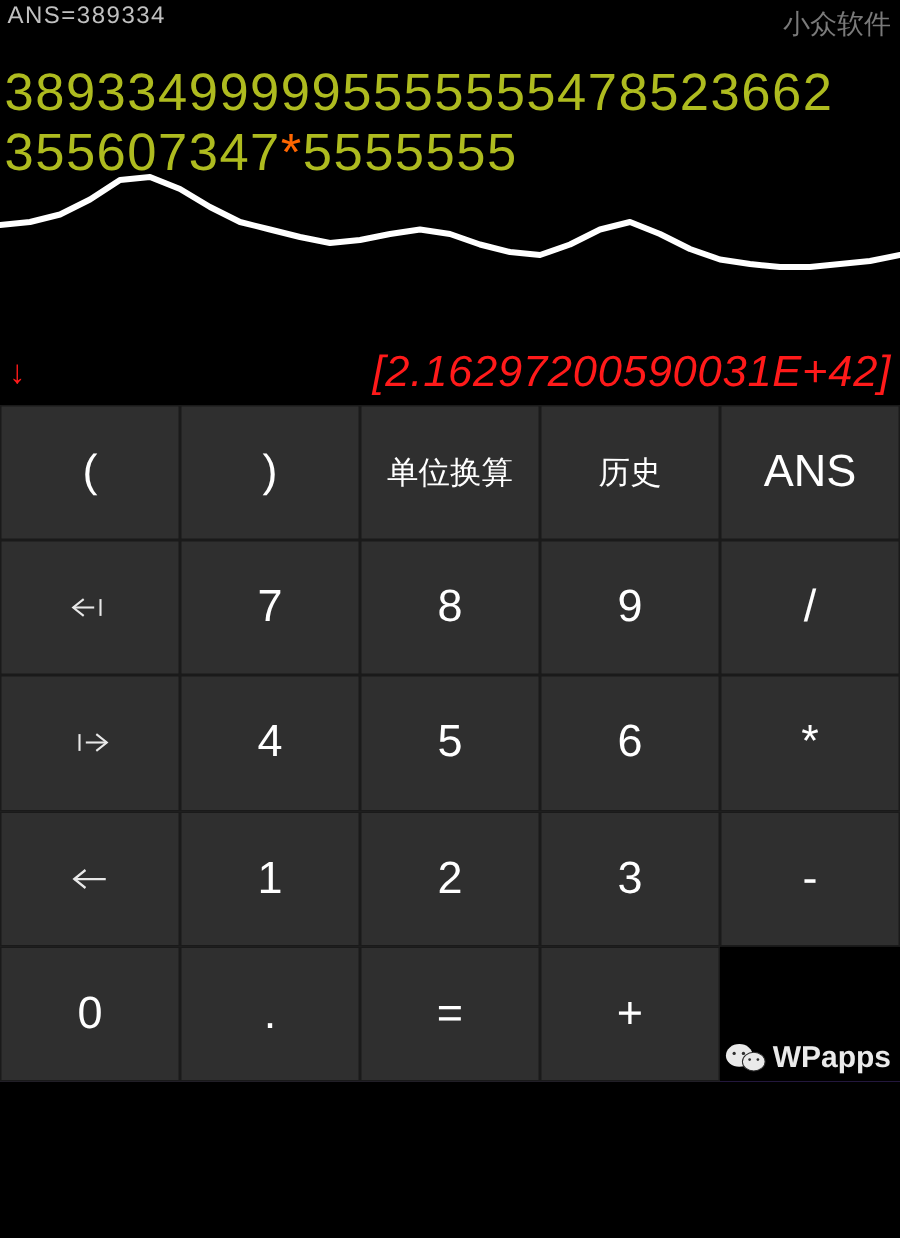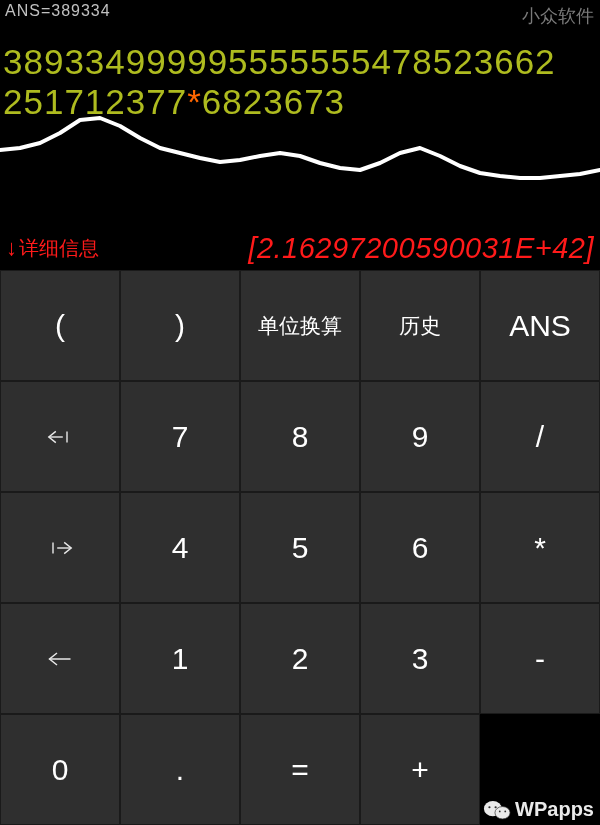--- a/index.html
+++ b/index.html
@@ -1,17 +1,17 @@
 <!DOCTYPE html>
 <html><head>
 <meta charset="utf-8">
 <style>
   * { box-sizing: border-box; margin: 0; padding: 0; }
   html, body { width: 600px; height: 825px; overflow: hidden; background: #000; font-family: "Segoe UI", Arial, sans-serif; }
-  .app { width: 600px; height: 825px; background: #8b5cf6; display: flex; flex-direction: column; position: relative; }
+  .app { width: 600px; height: 721px; background: #8b5cf6; display: flex; flex-direction: column; position: relative; }
 
   .top-area { position: relative; height: 270px; background: #000; color: #fff; }
   .ans-label { position: absolute; top: 2px; left: 5px; color: #c0c0c0; font-size: 16px; letter-spacing: 1px; }
   .brand { position: absolute; top: 4px; right: 6px; color: #7a7a7a; font-size: 18px; }
 
   .expr { position: absolute; top: 22px; left: 3px; right: 3px; color: #aebb1f; font-size: 35px; line-height: 40px; font-weight: 500; word-break: break-all; letter-spacing: 1px; margin-top: 20px; }
   .expr .star { color: #ff6600; }
 
   .graph { position: absolute; top: 108px; left: 0; width: 600px; height: 110px; }
 
@@ -27,48 +27,47 @@
     display: flex; align-items: center; justify-content: center;
     color: #fff; font-size: 30px; font-weight: 300;
     cursor: pointer; user-select: none;
   }
   .key.small { font-size: 21px; }
   .key.icon svg { width: 28px; height: 22px; stroke: #e8e8e8; stroke-width: 2; fill: none; }
   .key.icon.backsp svg { width: 30px; height: 24px; }
 
   .watermark {
     position: absolute; right: 6px; bottom: 4px;
-    display: flex; align-items: center; gap: 4px;
+    display: flex; gap: 4px;
     color: #eaeaea; font-size: 20px; font-weight: 600;
     pointer-events: none;
   }
   .wm-icon { width: 28px; height: 22px; fill: #eaeaea; }
 </style>
 </head>
 <body>
 
 <div class="app">
 
   <div class="top-area">
     <div class="ans-label">ANS=389334</div>
     <div class="brand">小众软件</div>
 
     <div class="expr">
       <span>389334999995555555478523662</span><br>
-      <span>251712377</span><span class="star">*</span><span>6823673</span>
+      <span>355607347</span><span class="star">*</span><span>5555555</span>
     </div>
 
     <svg class="graph" viewBox="0 0 600 110" preserveAspectRatio="none">
       <path id="graph-path" d="M0,42 L20,40 L40,35 L60,25 L80,12 L100,10 L120,18 L140,30 L160,40 L180,45 L200,50 L220,54 L240,52 L260,48 L280,45 L300,48 L320,55 L340,60 L360,62 L380,55 L400,45 L420,40 L440,48 L460,58 L480,65 L500,68 L520,70 L540,70 L560,68 L580,66 L600,62" stroke="#ffffff" stroke-width="4" fill="none" stroke-linejoin="round" stroke-linecap="round"></path>
     </svg>
 
     <div class="detail-row">
       <div class="detail-link">
         <span class="arrow">↓</span>
-        <span>详细信息</span>
       </div>
       <div class="result">[2.16297200590031E+42]</div>
     </div>
   </div>
 
   <div class="grid">
 
     <div class="key">(</div>
     <div class="key">)</div>
     <div class="key small">单位换算</div>

